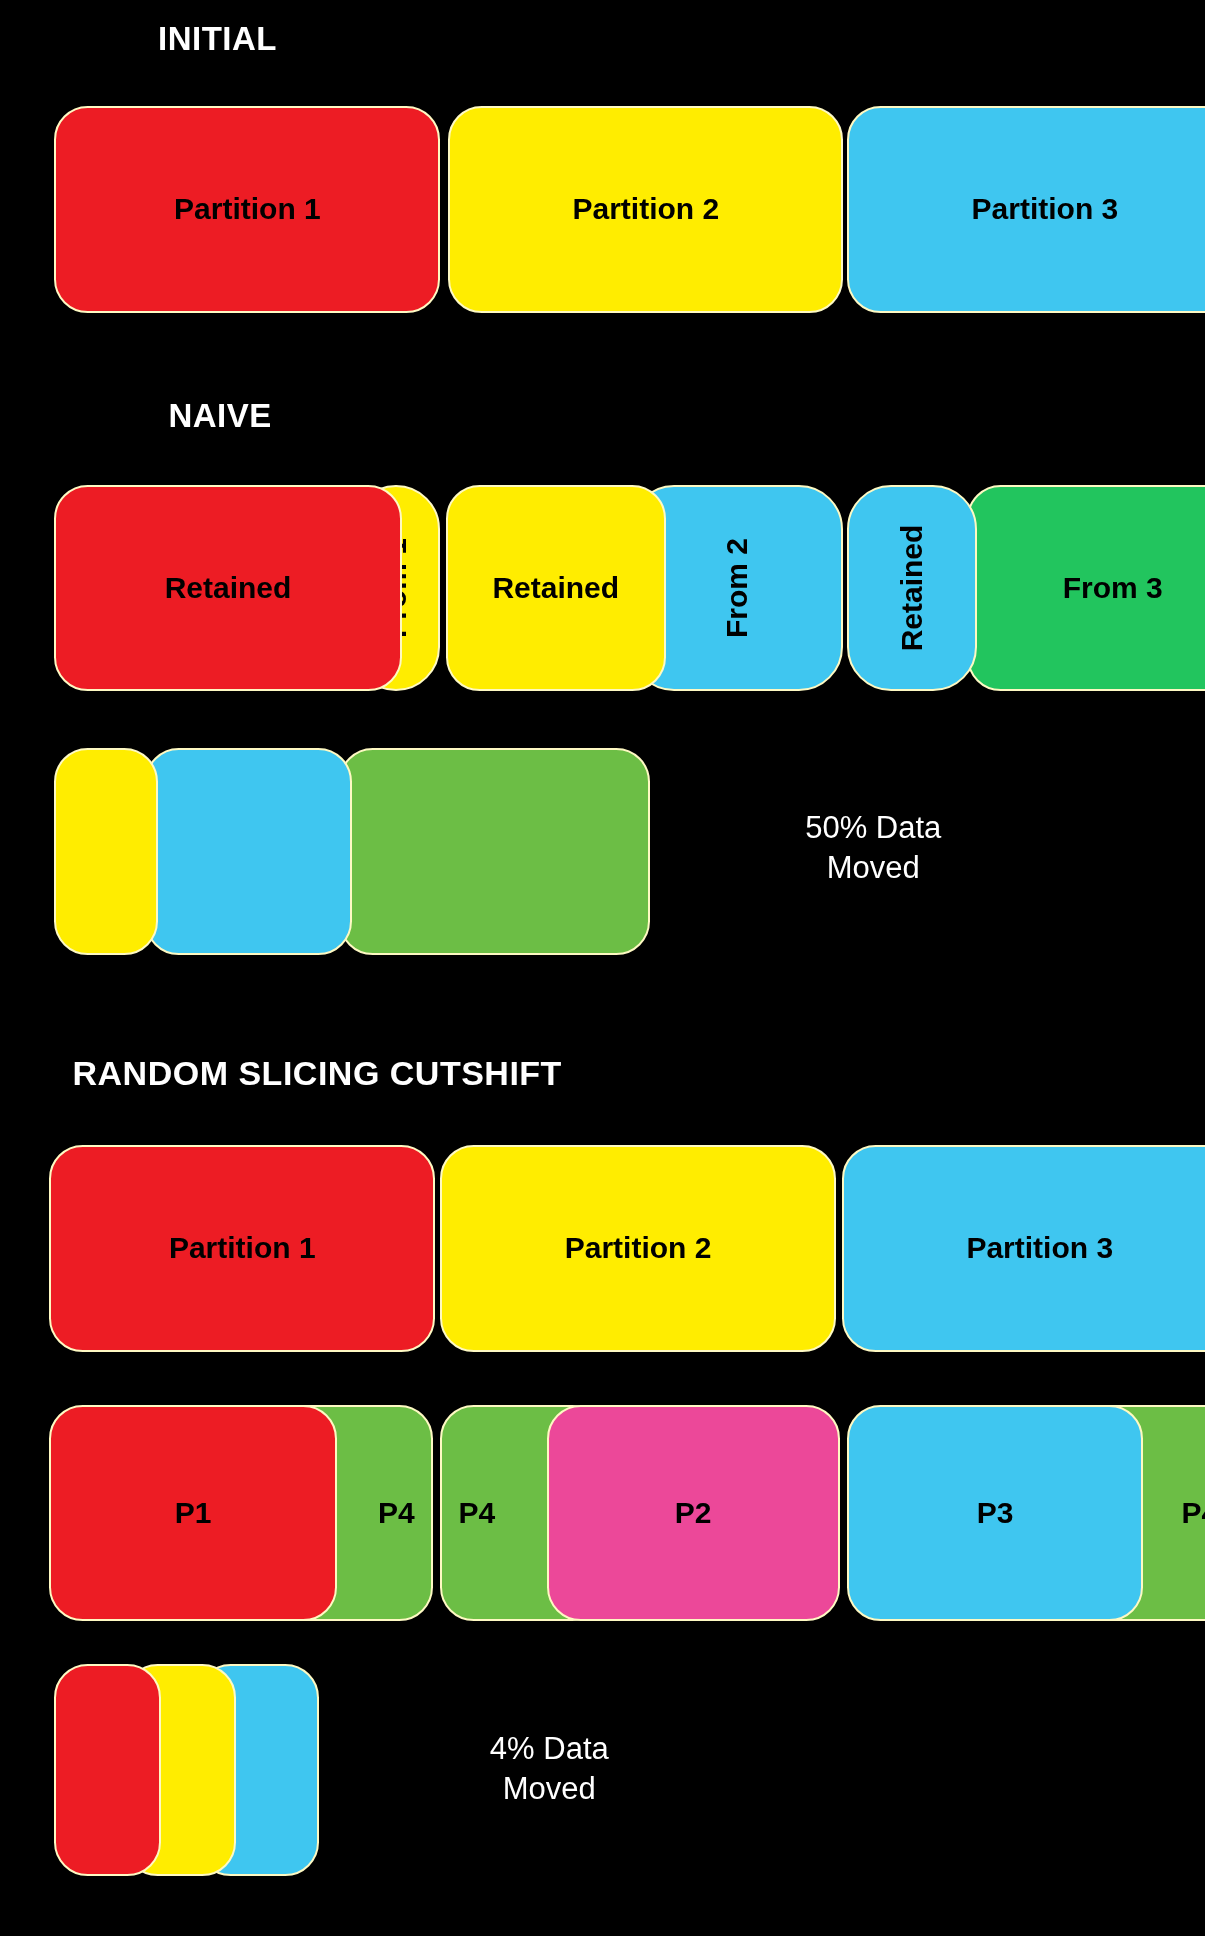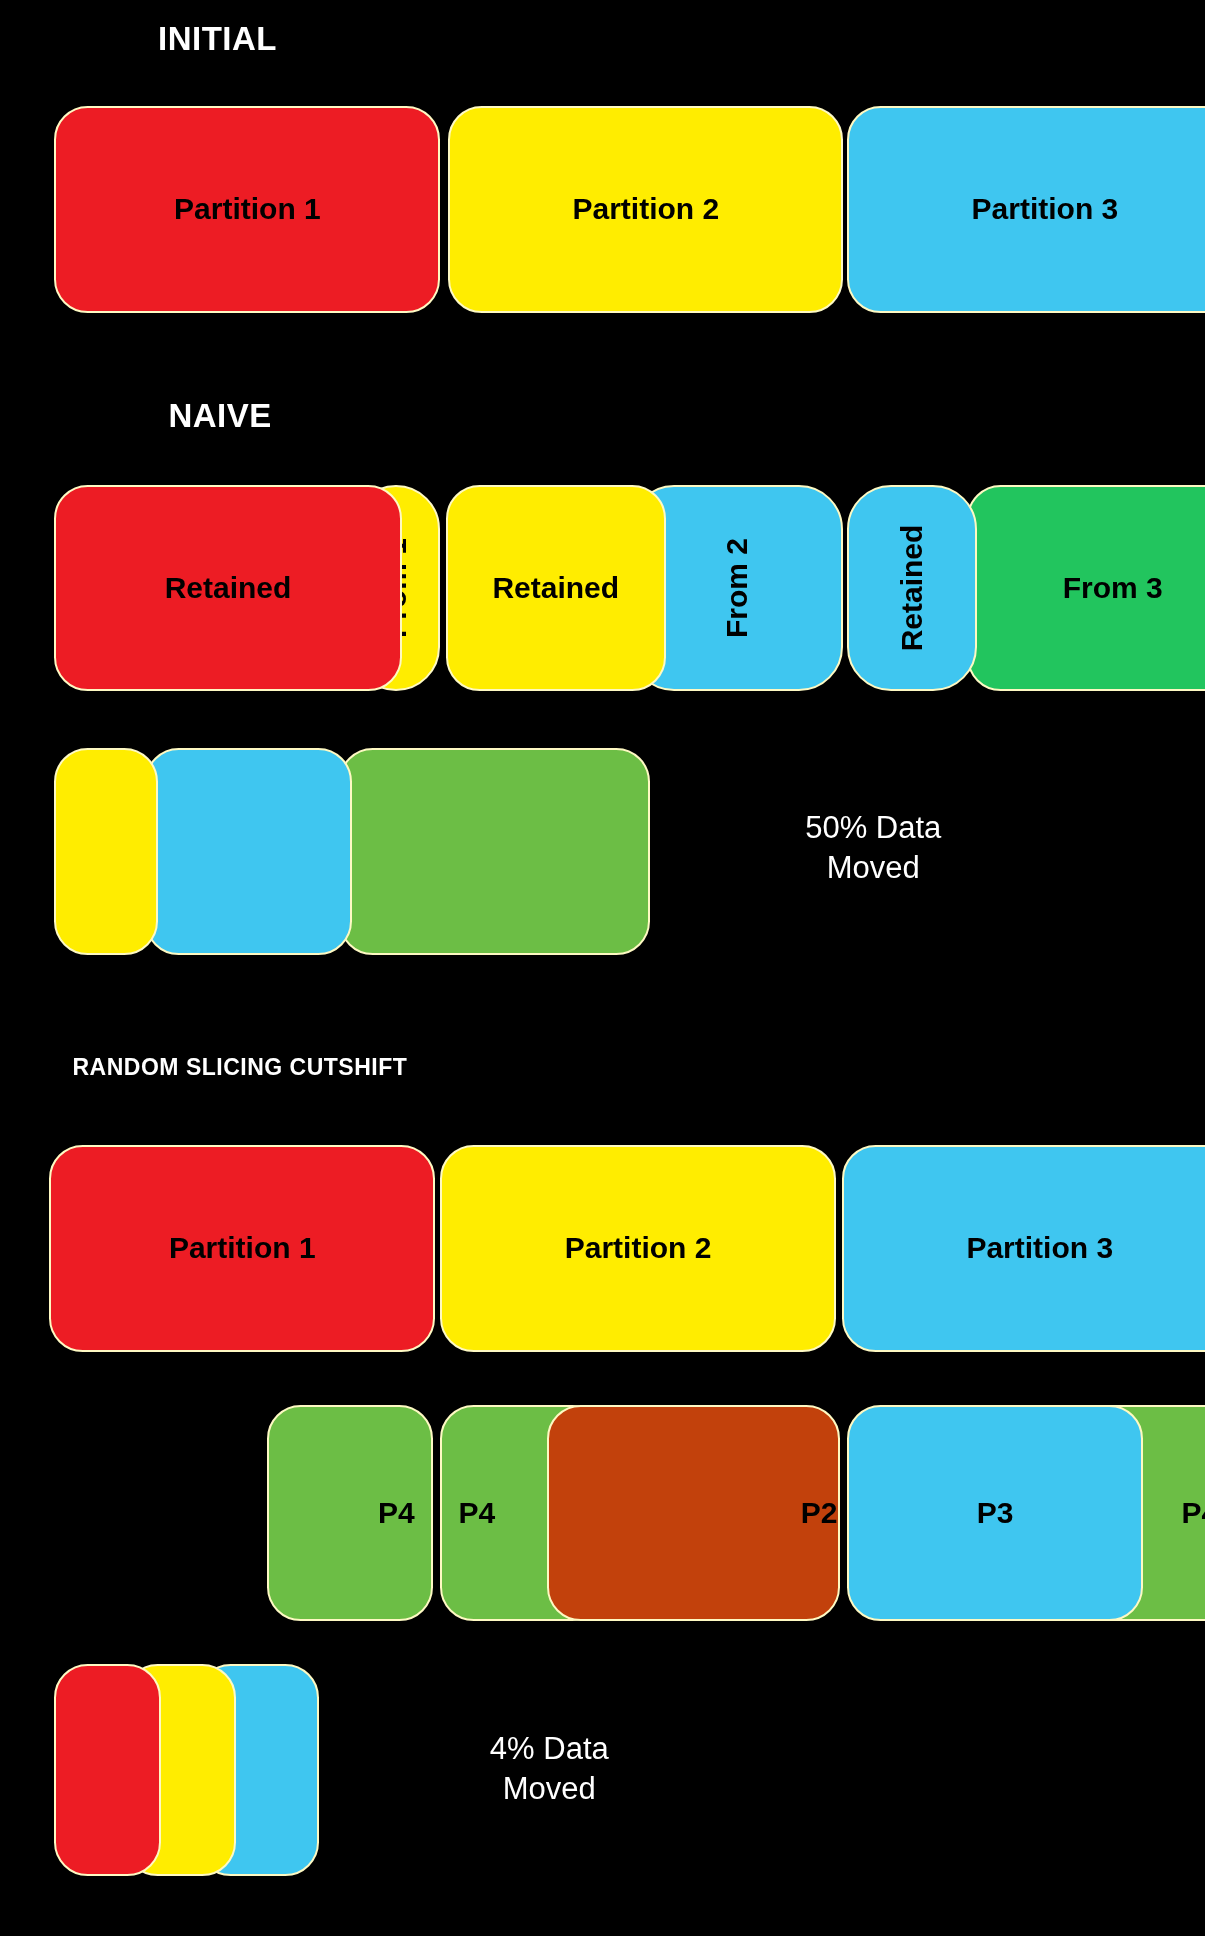--- a/index.html
+++ b/index.html
@@ -93,37 +93,40 @@
       <span class="lbl">Retained</span>
     </div>
     <div class="bar" style="left: 923px; top: 484.601px; width: 291.532px; height: 206.827px; background: #22c55e; z-index: 5; border-radius: 33.6882px;">
       <span class="lbl">From 3</span>
     </div>
     <div class="bar" style="left: 10.3656px; top: 747.945px; width: 103.656px; height: 206.827px; background: rgb(255, 237, 0); z-index: 3; border-radius: 33.6882px;"></div>
     <div class="bar" style="left: 101.065px; top: 747.945px; width: 207.312px; height: 206.827px; background: rgb(63, 198, 240); z-index: 2; border-radius: 33.6882px;"></div>
     <div class="bar" style="left: 295.419px; top: 747.945px; width: 310.968px; height: 206.827px; background: rgb(108, 190, 69); z-index: 1; border-radius: 33.6882px;"></div>
     <div class="note" style="left: 673.763px; top: 808.07px; width: 310.968px; z-index: 20;">50% Data
 Moved</div>
-    <div class="section-title" style="left: 28.5054px; top: 1055.78px; font-size: 23px;">RANDOM SLICING CUTSHIFT</div>
+    <div class="section-title" style="left: 28.5054px; top: 1055.78px; font-size: 34px;">RANDOM SLICING CUTSHIFT</div>
     <div class="bar" style="left: 5.1828px; top: 1144.77px; width: 386.118px; height: 206.827px; background: rgb(237, 28, 36); z-index: 3; border-radius: 33.6882px;">
       <span class="lbl">Partition 1</span>
     </div>
     <div class="bar" style="left: 396.484px; top: 1144.77px; width: 395.188px; height: 206.827px; background: rgb(255, 237, 0); z-index: 2; border-radius: 33.6882px;">
       <span class="lbl">Partition 2</span>
     </div>
     <div class="bar" style="left: 798.151px; top: 1144.77px; width: 395.188px; height: 206.827px; background: rgb(63, 198, 240); z-index: 1; border-radius: 33.6882px;">
       <span class="lbl">Partition 3</span>
     </div>
     <div class="bar" style="left: 222.86px; top: 1404.5px; width: 165.849px; height: 216.447px; background: rgb(108, 190, 69); z-index: 1; border-radius: 33.6882px;">
       <span class="lbl" style="position: relative; left: 46.6452px;">P4</span>
     </div>
+    <div class="bar" style="left: 5.1828px; top: 1404.5px; width: 287.645px; height: 216.447px; background: rgb(237, 28, 36); z-index: 2; border-radius: 33.6882px;">
+      <span class="lbl">P1</span>
+    </div>
     <div class="bar" style="left: 396.484px; top: 1404.5px; width: 165.849px; height: 216.447px; background: rgb(108, 190, 69); z-index: 1; border-radius: 33.6882px;">
       <span class="lbl" style="position: relative; left: -46.6452px;">P4</span>
     </div>
-    <div class="bar" style="left: 502.731px; top: 1404.5px; width: 292.828px; height: 216.447px; background: #c2410c; z-index: 2; border-radius: 33.6882px; justify-content: flex-end;">
+    <div class="bar" style="left: 502.731px; top: 1404.5px; width: 292.828px; height: 216.447px; background: #ec4899; z-index: 2; border-radius: 33.6882px;">
       <span class="lbl">P2</span>
     </div>
     <div class="bar" style="left: 1023.6px; top: 1404.5px; width: 171.032px; height: 216.447px; background: rgb(108, 190, 69); z-index: 1; border-radius: 33.6882px;">
       <span class="lbl" style="position: relative; left: 46.6452px;">P4</span>
     </div>
     <div class="bar" style="left: 803.333px; top: 1404.5px; width: 295.419px; height: 216.447px; background: rgb(63, 198, 240); z-index: 2; border-radius: 33.6882px; text-align: right;">
       <span class="lbl">P3</span>
     </div>
     <div class="bar" style="left: 10.3656px; top: 1664.24px; width: 106.247px; height: 211.637px; background: rgb(237, 28, 36); z-index: 3; border-radius: 33.6882px;"></div>
     <div class="bar" style="left: 80.3333px; top: 1664.24px; width: 111.43px; height: 211.637px; background: rgb(255, 237, 0); z-index: 2; border-radius: 33.6882px;"></div>

